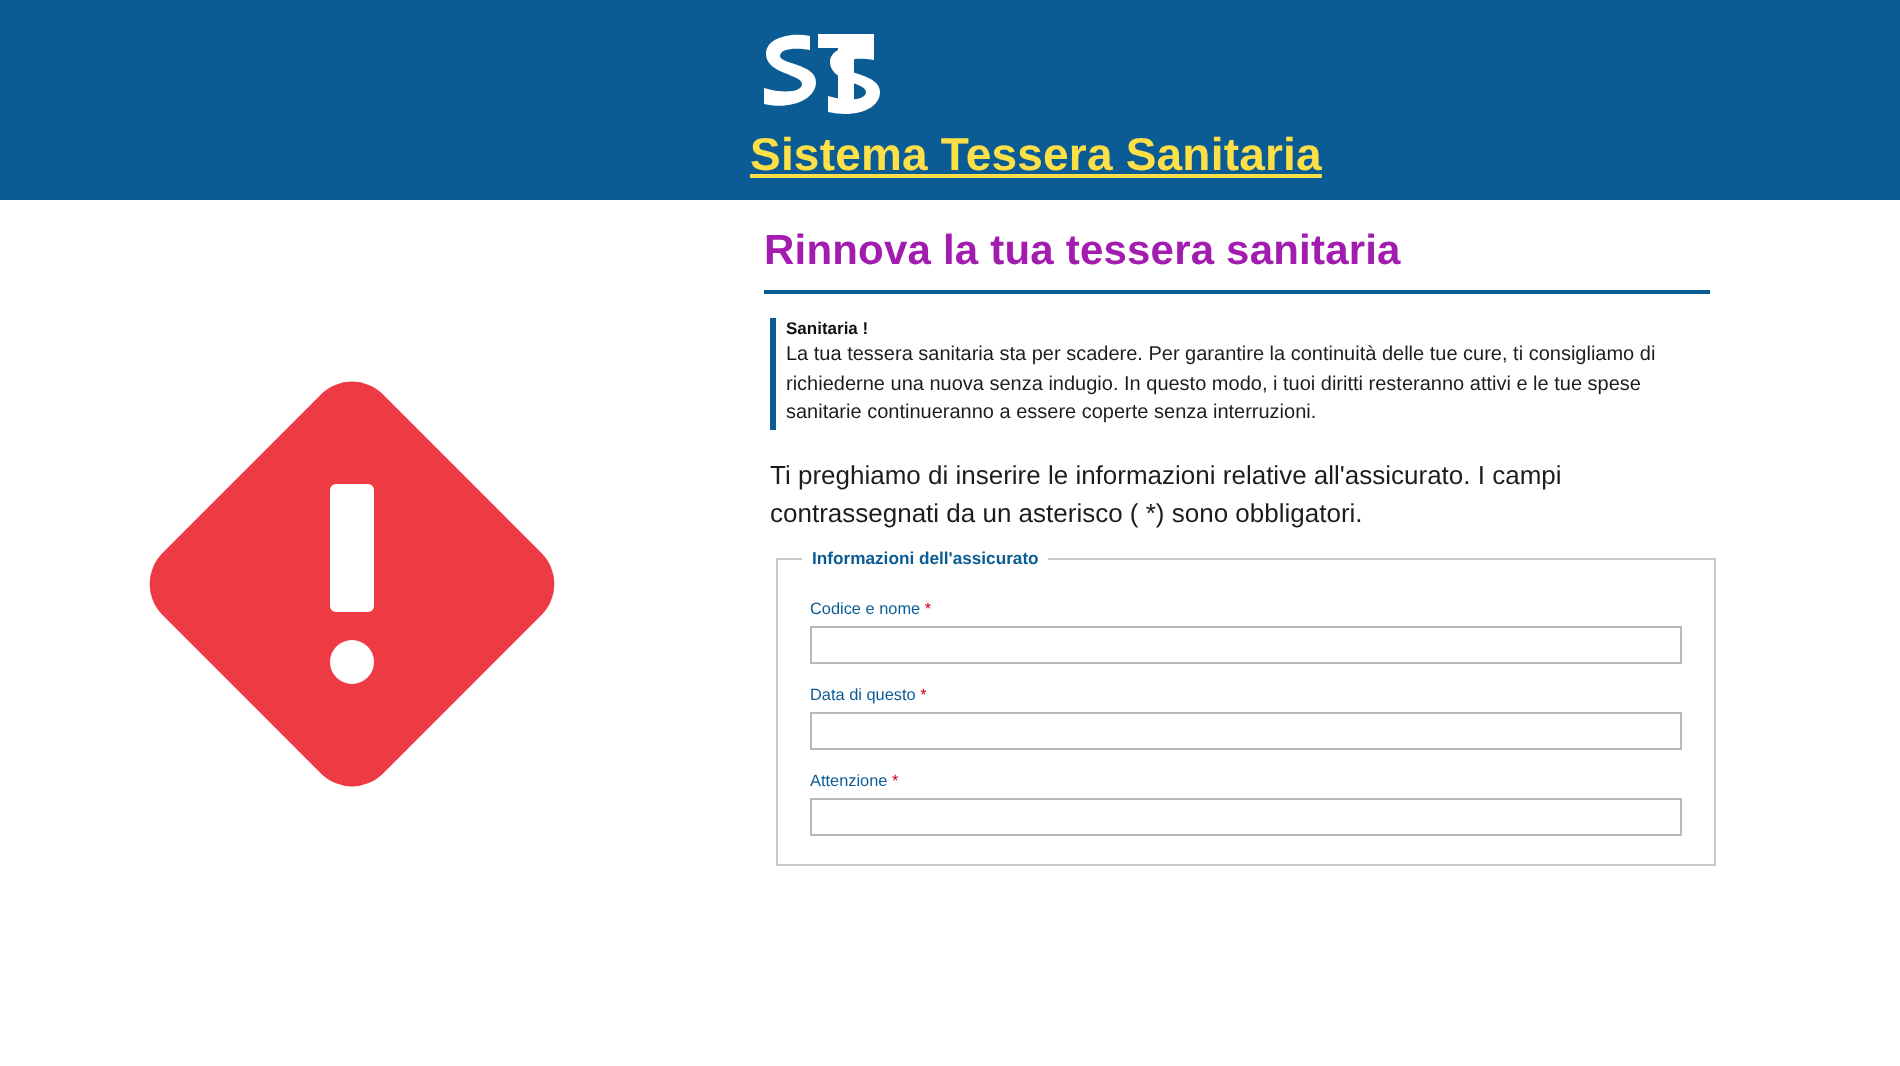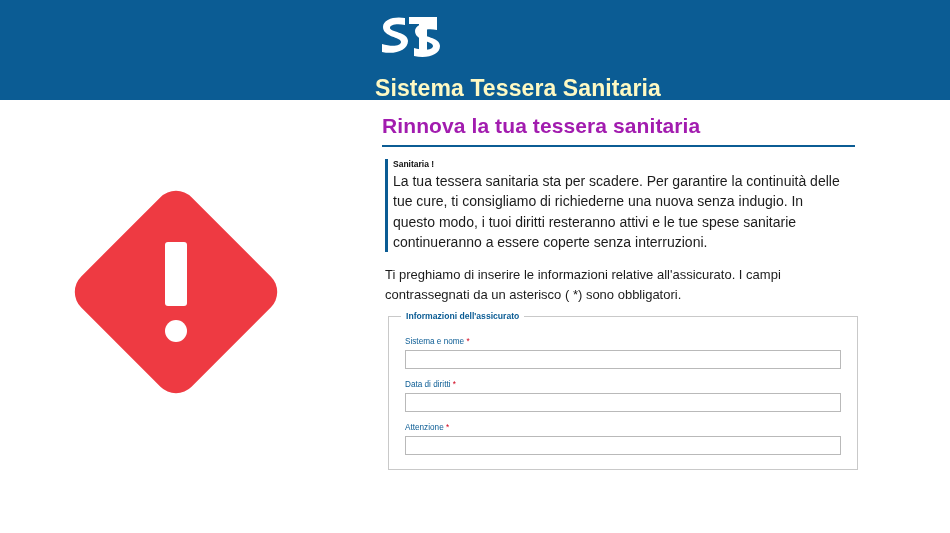--- a/index.html
+++ b/index.html
@@ -42,26 +42,27 @@
     align-items: center;
     height: 52px;
   }
   .logo-mark {
     position: relative;
     width: 76px;
     height: 50px;
   }
   .logo-mark svg { display: block; }
   .brand-title {
-    margin-top: 13px;
-    color: #fef9c3;
+    margin-top: 2px;
+    color: #fde047;
     font-size: 23px;
     font-weight: bold;
     letter-spacing: .1px;
     white-space: nowrap;
+    text-decoration: underline;
   }
 
   
   .left-pane {
     position: absolute;
     left: 0;
     top: 100px;
     width: 375px;
     height: 433px;
     background: #ffffff;
@@ -136,21 +137,21 @@
     border-left: 3px solid #0b5c94;
     padding-left: 5px;
   }
   .notice-title {
     font-size: 8.5px;
     font-weight: bold;
     color: #111111;
     margin-bottom: 2px;
   }
   .notice-body {
-    font-size: 14px;
+    font-size: 10px;
     line-height: 1.45;
     color: #1c1c1c;
   }
 
   .intro {
     margin: 13px 0 0 10px;
     width: 460px;
     font-size: 13px;
     line-height: 1.5;
     color: #1c1c1c;
@@ -256,29 +257,29 @@
       <div class="notice-body">La tua tessera sanitaria sta per scadere. Per garantire la continuità delle tue cure, ti consigliamo di richiederne una nuova senza indugio. In questo modo, i tuoi diritti resteranno attivi e le tue spese sanitarie continueranno a essere coperte senza interruzioni.</div>
     </div>
 
     <div class="intro">Ti preghiamo di inserire le informazioni relative all'assicurato. I campi contrassegnati da un asterisco ( *) sono obbligatori.</div>
 
     <div class="fieldset">
       <div class="legend">Informazioni dell'assicurato</div>
 
       <div class="field">
         <label class="field-label">
-          <span>Sistema e nome</span>
+          <span>Codice e nome</span>
           <span class="req">*</span>
         </label>
         <input class="field-input" type="text" value="" placeholder="" style="">
       </div>
 
       <div class="field">
         <label class="field-label">
-          <span>Data di diritti</span>
+          <span>Data di questo</span>
           <span class="req">*</span>
         </label>
         <input class="field-input" type="text" value="" placeholder="" style="">
       </div>
 
       <div class="field">
         <label class="field-label">
           <span>Attenzione</span>
           <span class="req">*</span>
         </label>

